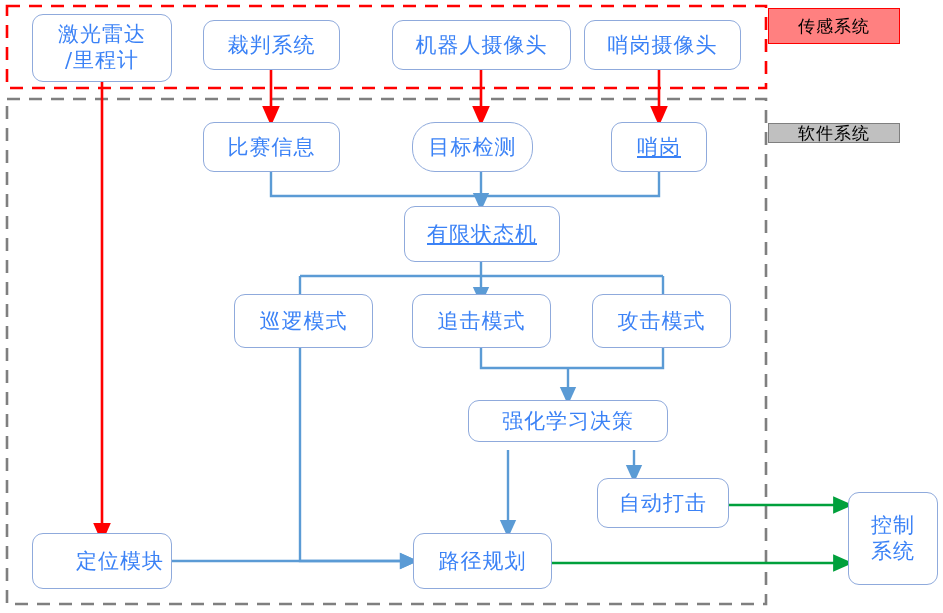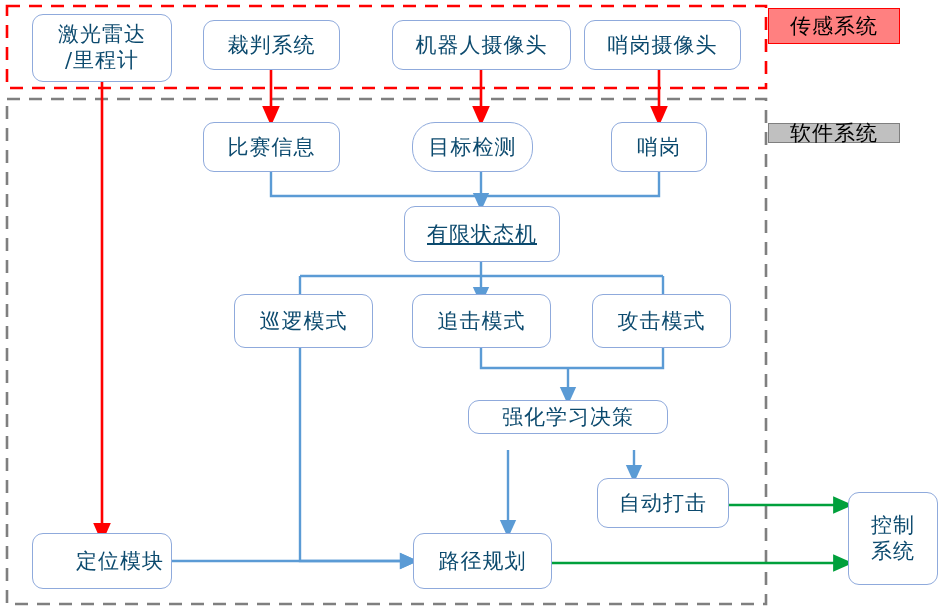--- a/index.html
+++ b/index.html
@@ -3,29 +3,29 @@
 <meta charset="utf-8">
 <style>
   html,body{margin:0;padding:0;background:#ffffff;}
   body{width:943px;height:613px;position:relative;overflow:hidden;
        font-family:"DejaVu Serif","Liberation Serif",serif;}
   #stage{position:absolute;left:0;top:0;width:943px;height:613px;}
   svg.layer{position:absolute;left:0;top:0;width:943px;height:613px;pointer-events:none;}
 
   .node{position:absolute;box-sizing:border-box;border:1.6px solid #8FAADC;
         border-radius:11px;background:#ffffff;display:flex;align-items:center;
-        justify-content:center;text-align:center;color:#0c4a6e;
+        justify-content:center;text-align:center;color:#3b82f6;
         font-family:"DejaVu Serif","Liberation Serif",serif;
         font-size:21px;line-height:1.18;letter-spacing:1px;font-weight:400;}
   .node.two-line{line-height:1.22;}
 
   .grouplabel{position:absolute;box-sizing:border-box;display:flex;
         align-items:center;justify-content:center;text-align:center;
         font-family:"DejaVu Serif","Liberation Serif",serif;
-        font-size:21px;letter-spacing:1px;color:#000;}
+        font-size:17px;letter-spacing:1px;color:#000;}
   .grouplabel.sensor{background:#FF8080;border:1.6px solid #FF0000;}
   .grouplabel.software{background:#C0C0C0;border:1.6px solid #7F7F7F;}
 </style>
 </head>
 <body>
 
 <div id="stage">
 
   <svg class="layer" viewBox="0 0 943 613" xmlns="http://www.w3.org/2000/svg">
     <defs>
@@ -99,41 +99,41 @@
   </div>
 
   <div class="node" style="left:203px;top:122px;width:137px;height:50px;">
     <span>比赛信息</span>
   </div>
 
   <div class="node" style="left:412px;top:122px;width:121px;height:50px;border-radius:23px;">
     <span>目标检测</span>
   </div>
 
-  <div class="node" style="left:611px;top:122px;width:96px;height:50px;">
+  <div class="node" style="left:611px;top:122px;width:96px;height:50px;text-decoration:underline;">
     <span>哨岗</span>
   </div>
 
   <div class="node" style="left:404px;top:206px;width:156px;height:56px;text-decoration:underline;">
     <span>有限状态机</span>
   </div>
 
   <div class="node" style="left:234px;top:294px;width:139px;height:54px;">
     <span>巡逻模式</span>
   </div>
 
   <div class="node" style="left:412px;top:294px;width:139px;height:54px;">
     <span>追击模式</span>
   </div>
 
   <div class="node" style="left:592px;top:294px;width:139px;height:54px;">
     <span>攻击模式</span>
   </div>
 
-  <div class="node" style="left:468px;top:400px;width:200px;height:34px;">
+  <div class="node" style="left:468px;top:400px;width:200px;height:42px;">
     <span>强化学习决策</span>
   </div>
 
   <div class="node" style="left:568px;top:478px;width:132px;height:50px;margin-left:29px;">
     <span>自动打击</span>
   </div>
 
   <div class="node" style="left:32px;top:533px;width:140px;height:56px;padding-left:36px;">
     <span>定位模块</span>
   </div>

